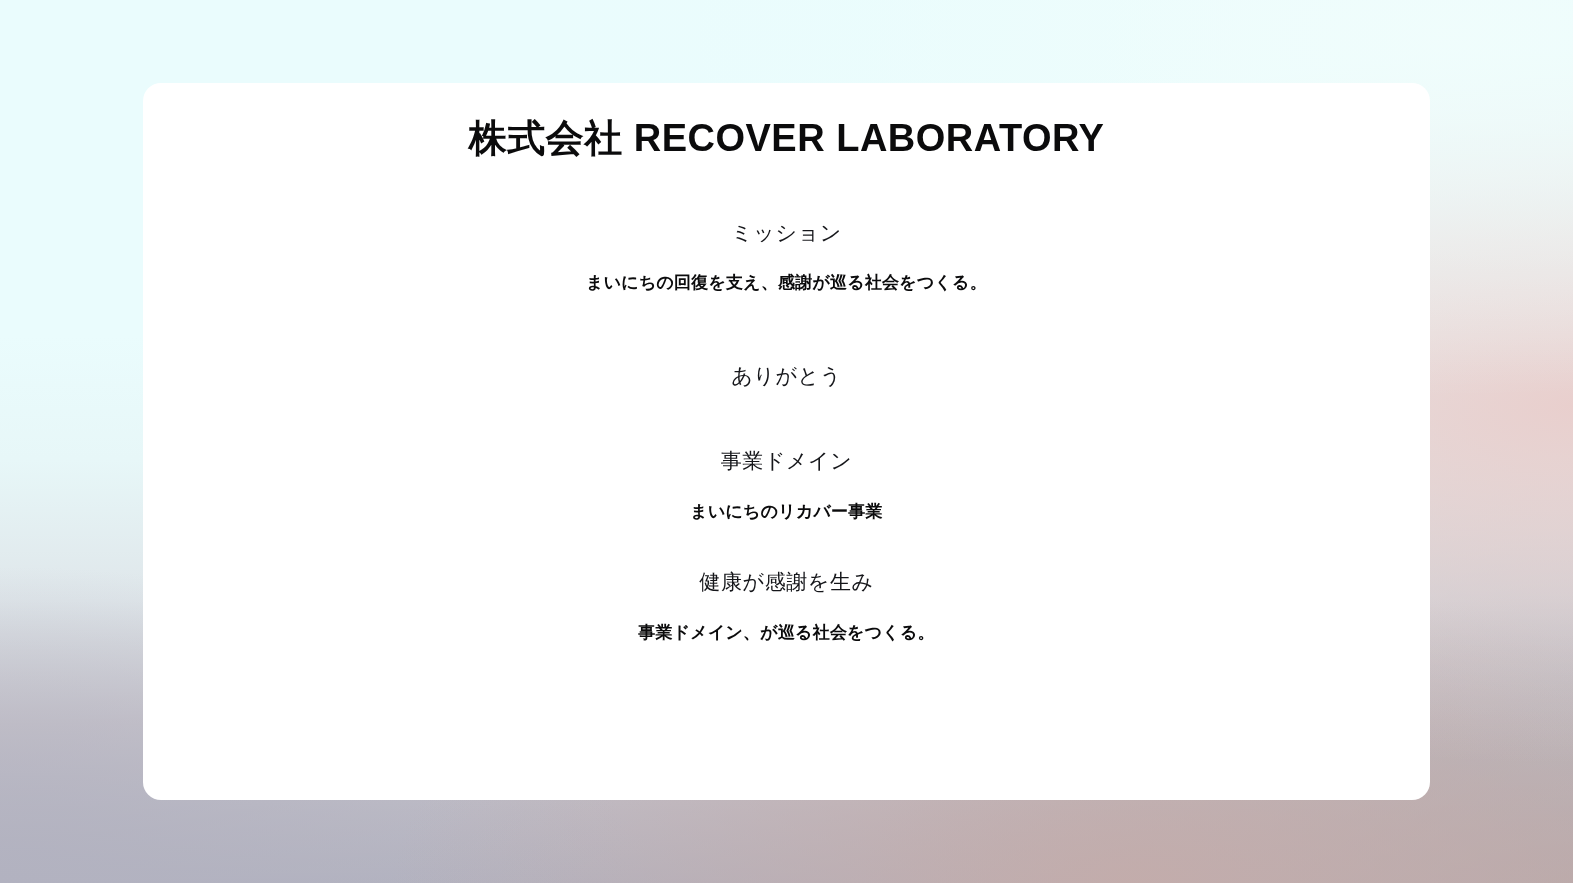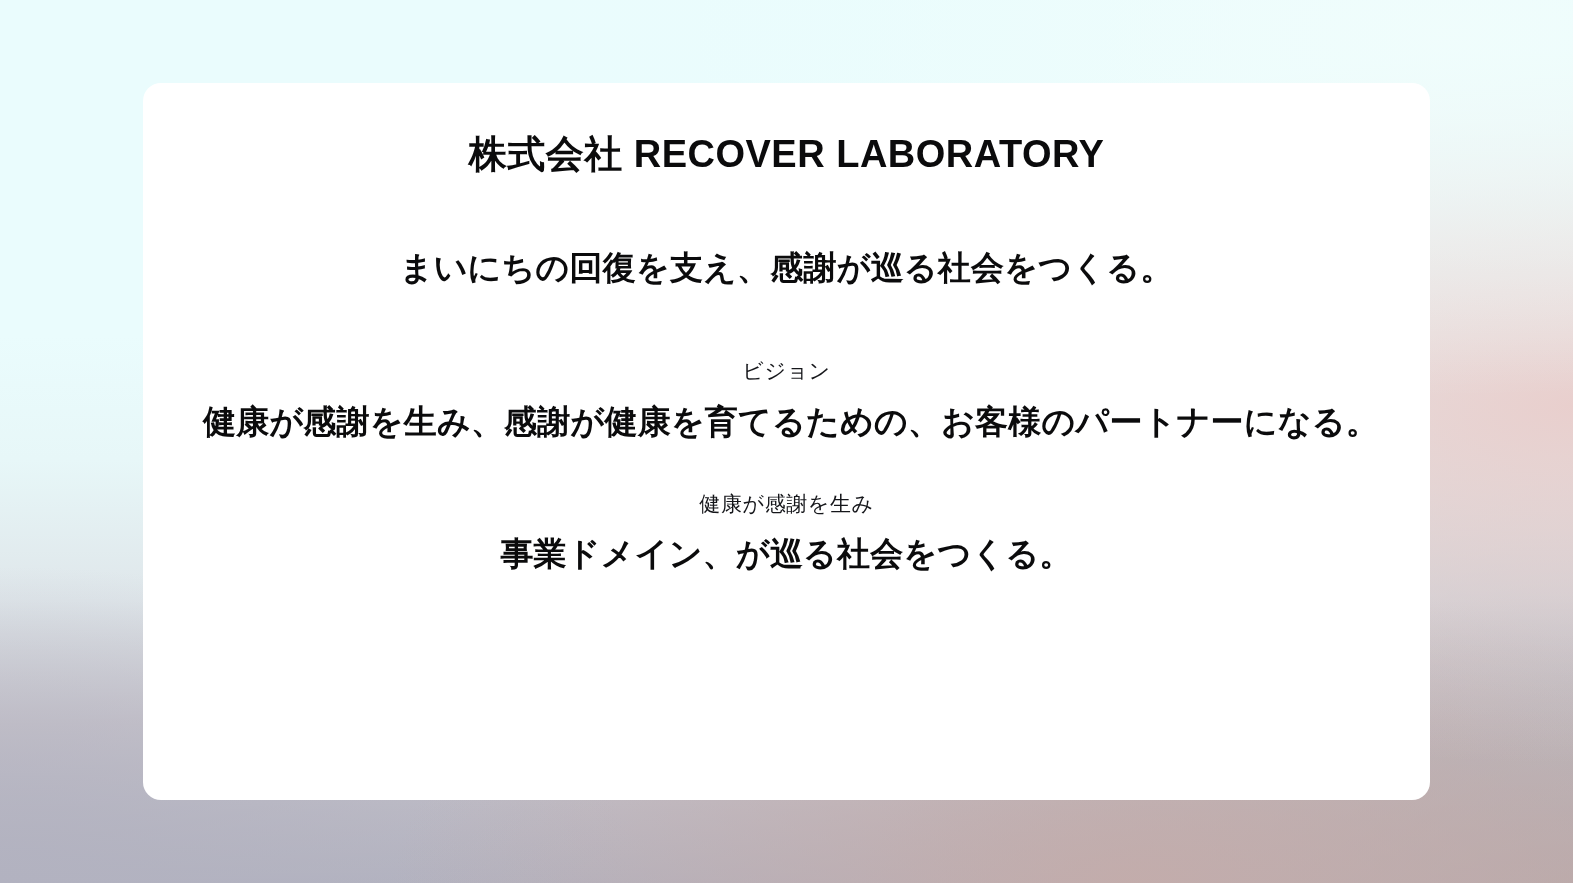--- a/index.html
+++ b/index.html
@@ -55,21 +55,21 @@
     top: 83px;
     width: 1287px;
     height: 717px;
     background: #ffffff;
     border-radius: 18px;
   }
 
   .card-inner {
     width: 100%;
     height: 100%;
-    padding: 48px 60px 0 60px;
+    padding: 32px 60px 0 60px;
     display: flex;
     flex-direction: column;
     align-items: center;
   }
 
   .company-title {
     font-size: 38px;
     font-weight: 700;
     color: #0b0b0c;
     letter-spacing: 0.5px;
@@ -97,22 +97,22 @@
 
   .section-label {
     font-size: 21px;
     font-weight: 400;
     color: #15161a;
     line-height: 1.5;
     letter-spacing: 0.6px;
   }
 
   .section-value {
-    margin-top: 11px;
-    font-size: 33px;
+    margin-top: 23px;
+    font-size: 17px;
     font-weight: 700;
     color: #0b0b0c;
     line-height: 1.45;
     letter-spacing: 0.2px;
     white-space: nowrap;
   }
 </style>
 </head>
 <body>
 
@@ -122,28 +122,32 @@
 </div>
 
 <div class="card">
   <div class="card-inner">
 
     <h1 class="company-title">株式会社 RECOVER LABORATORY</h1>
 
     <div class="sections">
 
       <div class="section">
+        <div class="section-label">ミッション</div>
         <div class="section-value">まいにちの回復を支え、感謝が巡る社会をつくる。</div>
       </div>
 
       <div class="section">
-        <div class="section-label">ビジョン</div>
-        <div class="section-value">健康が感謝を生み、感謝が健康を育てるための、お客様のパートナーになる。</div>
+        <div class="section-label">ありがとう</div>
       </div>
 
+      <div class="section tight-top">
+        <div class="section-label">事業ドメイン</div>
+        <div class="section-value">まいにちのリカバー事業</div>
+      </div>
 
       <div class="section tighter-top">
         <div class="section-label">健康が感謝を生み</div>
         <div class="section-value">事業ドメイン、が巡る社会をつくる。</div>
       </div>
 
     </div>
   </div>
 </div>
 

